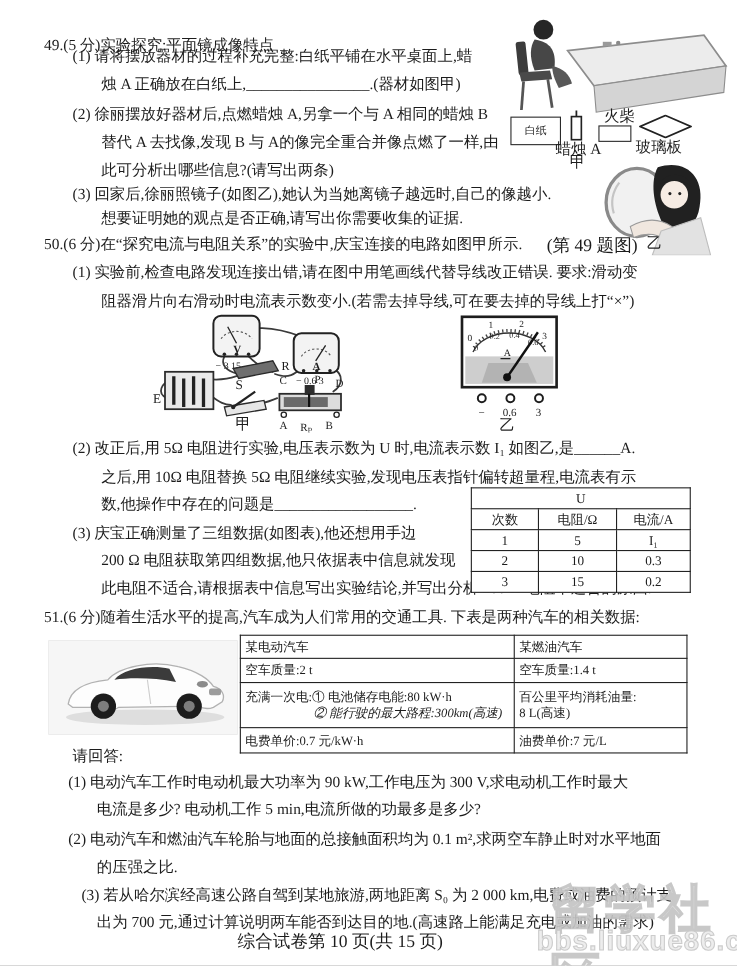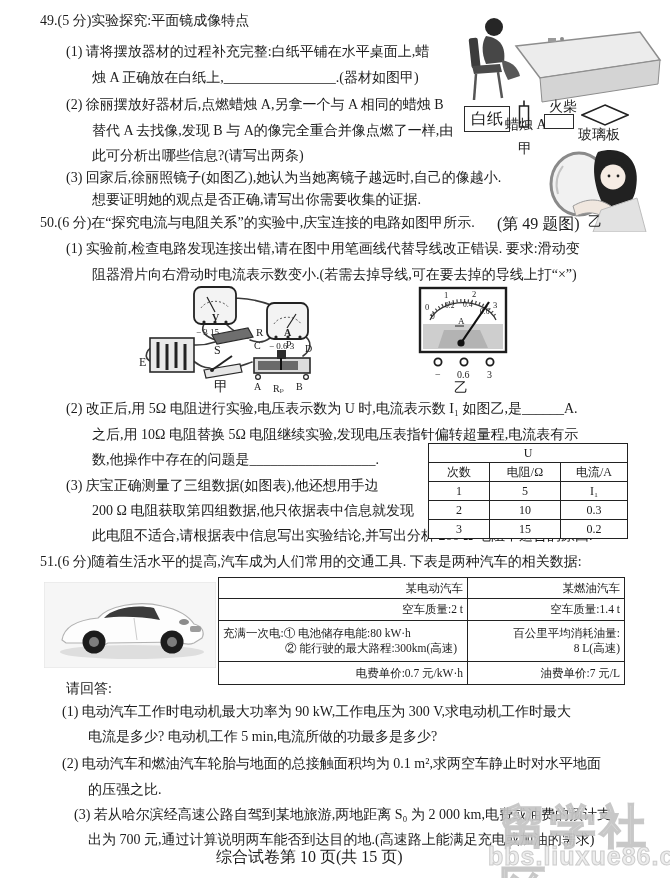--- a/index.html
+++ b/index.html
@@ -2,45 +2,45 @@
 <html><head>
 <meta charset="utf-8">
 <style>
   html,body{margin:0;padding:0;background:#9a9a9a;}
   .page{position:relative;width:670px;height:878px;background:#ffffff;overflow:hidden;
         font-family:"Liberation Serif","DejaVu Serif",serif;color:#1c1c1c;}
   .t{position:absolute;white-space:nowrap;font-size:14px;line-height:17px;}
   .t13{font-size:16px;}
   .t11{font-size:14px;line-height:13px;}
   .boxed{position:absolute;border:1.5px solid #2a2a2a;display:flex;align-items:center;justify-content:center;
-         font-size:16px;background:#fff;}
+         font-size:10px;background:#fff;}
   svg{position:absolute;}
   svg text{font-family:"Liberation Serif","DejaVu Serif",serif;fill:#1c1c1c;}
   
   .utable{position:absolute;left:428px;top:443px;border-collapse:collapse;font-size:12px;background:#fff;}
   .utable td{border:1.5px solid #222;text-align:center;padding:0 4px;height:18px;}
   .utable .c1{width:52px}.utable .c2{width:62px}.utable .c3{width:58px}
   
   .cartable{position:absolute;left:218px;top:577px;border-collapse:collapse;font-size:11.5px;background:#fff;}
-  .cartable td{border:1px solid #222;text-align:right;padding:1px 4px;vertical-align:middle;}
+  .cartable td{border:1px solid #222;text-align:left;padding:1px 4px;vertical-align:middle;}
   .cartable .lc{width:240px}.cartable .rc{width:148px}
   .cartable .ll{text-align:left;}
-  .cartable .ind{padding-left:62px;}
+  .cartable .ind{padding-left:62px;font-style:italic;}
   
   .wm{position:absolute;color:#ececec;-webkit-text-stroke:1.5px #c4c4c4;opacity:.92;
       font-family:"Liberation Sans","DejaVu Sans",sans-serif;font-weight:bold;}
   .wm-logo{left:500px;top:796px;font-size:46px;letter-spacing:4px;}
   .wm-url{left:488px;top:842px;font-size:25px;-webkit-text-stroke:1px #c8c8c8;letter-spacing:1px;}
 </style>
 </head>
 <body>
 
 <div class="page">
 
-  <div class="t" style="left:40px;top:12px">49.(5 分)实验探究:平面镜成像特点</div>
+  <div class="t" style="left:40px;top:33px">49.(5 分)实验探究:平面镜成像特点</div>
   <div class="t" style="left:66px;top:43px">(1) 请将摆放器材的过程补充完整:白纸平铺在水平桌面上,蜡</div>
   <div class="t" style="left:92px;top:69px">烛 A 正确放在白纸上,________________.(器材如图甲)</div>
   <div class="t" style="left:66px;top:96px">(2) 徐丽摆放好器材后,点燃蜡烛 A,另拿一个与 A 相同的蜡烛 B</div>
   <div class="t" style="left:92px;top:147px">此可分析出哪些信息?(请写出两条)</div>
   <div class="t" style="left:92px;top:122px">替代 A 去找像,发现 B 与 A的像完全重合并像点燃了一样,由</div>
   <div class="t" style="left:66px;top:169px">(3) 回家后,徐丽照镜子(如图乙),她认为当她离镜子越远时,自己的像越小.</div>
   <div class="t" style="left:92px;top:191px">想要证明她的观点是否正确,请写出你需要收集的证据.</div>
 
   <svg style="left:458px;top:12px" width="206" height="92" viewBox="0 0 206 92">
     <polygon points="58,34 182,20 202,48 82,66" fill="#ececec" stroke="#8d8d8d" stroke-width="1.5"></polygon>
@@ -56,21 +56,21 @@
     <path d="M44,48 C54,50 60,56 62,64 L50,68 C46,60 44,54 44,48 Z" fill="#585858"></path>
   </svg>
 
   <div class="boxed" style="left:464px;top:106px;width:44px;height:24px">
     <span>白纸</span>
   </div>
   <svg style="left:516px;top:99px" width="16" height="30" viewBox="0 0 16 30">
     <rect x="3.5" y="7" width="9" height="21" fill="#fff" stroke="#222" stroke-width="1.5"></rect>
     <line x1="8" y1="7" x2="8" y2="1.5" stroke="#222" stroke-width="1.6"></line>
   </svg>
-  <div class="t t11" style="left:505px;top:118px">蜡烛 A</div>
+  <div class="t t11" style="left:505px;top:130px">蜡烛 A</div>
   <div class="t t11" style="left:549px;top:100px">火柴</div>
   <div class="boxed" style="left:544px;top:114px;width:28px;height:13px"></div>
   <svg style="left:581px;top:104px" width="48" height="22" viewBox="0 0 48 22">
     <polygon points="24,1 47,11 24,21 1,11" fill="#fff" stroke="#222" stroke-width="1.6"></polygon>
   </svg>
   <div class="t t11" style="left:578px;top:128px">玻璃板</div>
   <div class="t" style="left:518px;top:140px">甲</div>
 
   <svg style="left:543px;top:140px" width="112" height="92" viewBox="0 0 112 92">
     <ellipse cx="36" cy="44" rx="28" ry="31" fill="#f1f1f1" stroke="#8a8a8a" stroke-width="3"></ellipse>

